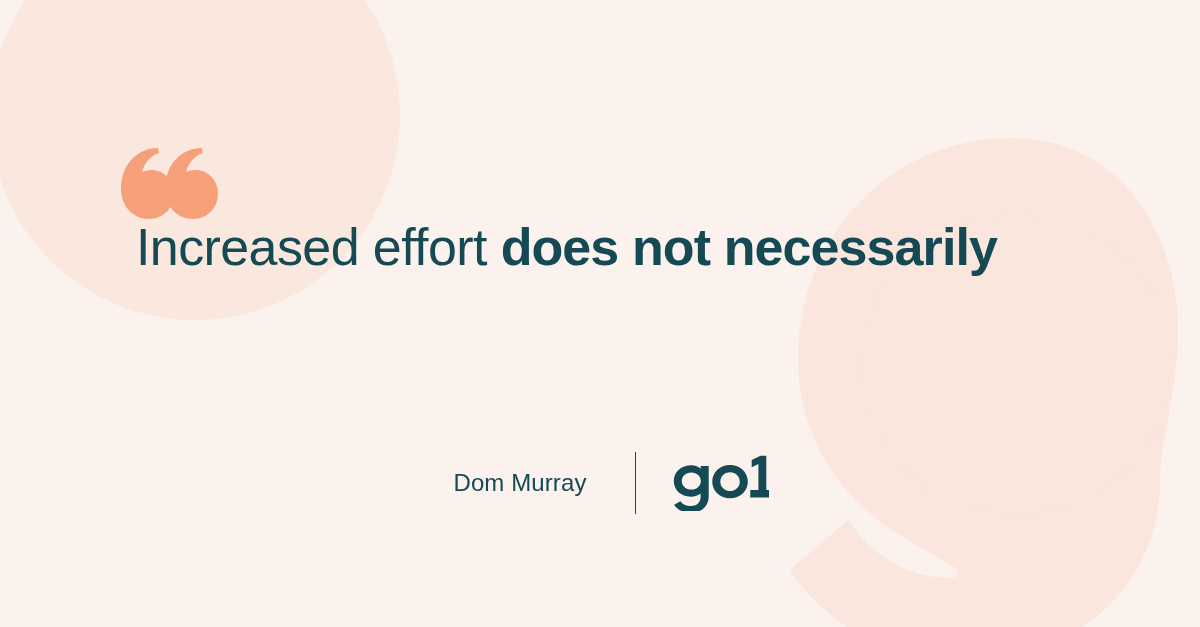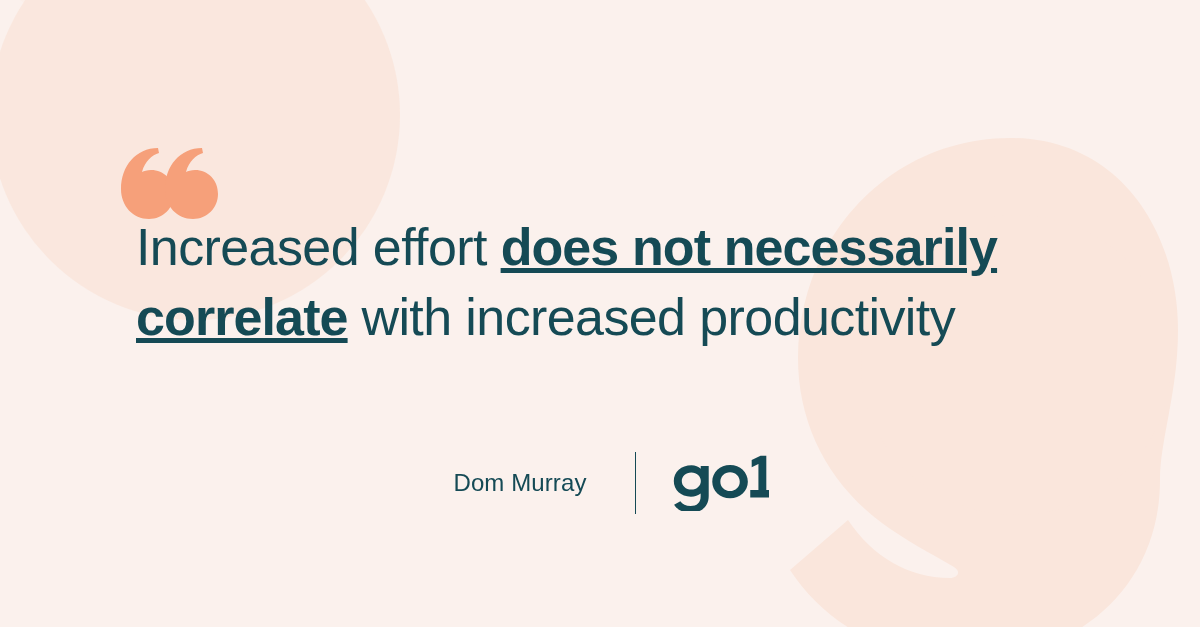--- a/index.html
+++ b/index.html
@@ -59,21 +59,20 @@
     font-size: 52px;
     line-height: 70px;
     letter-spacing: -0.6px;
     color: #154A55;
     font-weight: 400;
     white-space: nowrap;
   }
   .quote-line b {
     font-weight: 700;
     letter-spacing: -0.9px;
-    text-decoration: underline;
   }
 
   
   .attribution {
     position: absolute;
     left: 0;
     top: 452px;
     width: 1200px;
     display: flex;
     align-items: center;
@@ -155,21 +154,20 @@
                C 62 6 47 24 47 47
                C 47 64 59 77 75 77
                C 89 77 100 66 100 52
                C 100 38 90 28 77 28
                C 73 28 70 29 68 30
                C 71 19 78 13 85 11 Z" fill="#F6A07A"></path>
     </svg>
 
     <div class="quote-block">
       <div class="quote-line"><span>Increased effort </span><b>does not necessarily</b></div>
-      <div class="quote-line"><b>correlate</b><span> with increased productivity</span></div>
     </div>
 
     <div class="attribution">
       <div class="author">Dom Murray</div>
       <div class="divider"></div>
       <div class="logo">
         <svg viewBox="0 0 104 58" width="100" height="56" xmlns="http://www.w3.org/2000/svg">
 
           <path d="M 23.5 10.5
                    C 12.6 10.5 5.0 17.4 5.0 27.0

